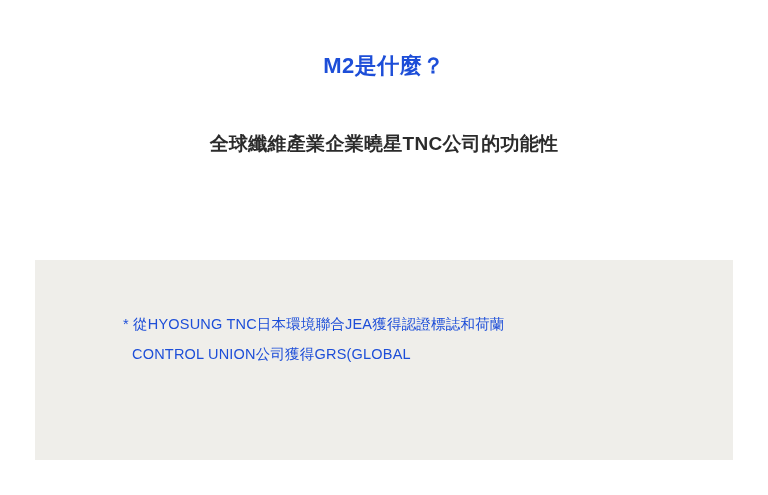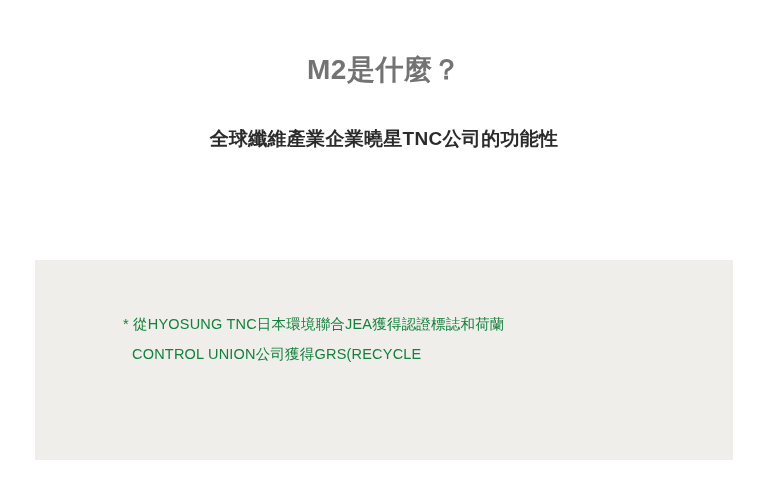--- a/index.html
+++ b/index.html
@@ -22,30 +22,30 @@
     height: 495px;
     box-sizing: border-box;
   }
 
   .heading-block {
     text-align: center;
     padding-top: 52px;
   }
 
   .title {
-    font-size: 28px;
+    font-size: 22px;
     font-weight: bold;
     letter-spacing: 0.5px;
     line-height: 1.3;
-    color: #737373;
+    color: #1d4ed8;
     margin: 0;
   }
 
   .subtitle {
-    margin: 0;
+    margin: 12px;
     padding-top: 33px;
     font-size: 19px;
     font-weight: bold;
     line-height: 1.85;
     color: #2b2b2b;
     letter-spacing: 0.3px;
   }
 
   .subtitle .line {
     display: block;
@@ -60,21 +60,21 @@
     background: #efeeea;
     box-sizing: border-box;
   }
 
   .note-text {
     position: absolute;
     left: 88px;
     top: 50px;
     font-size: 14.5px;
     line-height: 2.05;
-    color: #15803d;
+    color: #1d4ed8;
     letter-spacing: 0.2px;
     font-weight: normal;
   }
 
   .note-text .nline {
     display: block;
     white-space: pre;
   }
 
   .note-text .nline.indent {
@@ -90,17 +90,17 @@
     <h1 class="title">M2是什麼？</h1>
 
     <div class="subtitle">
       <span class="line">全球纖維產業企業曉星TNC公司的功能性</span>
     </div>
   </div>
 
   <div class="note-panel">
     <div class="note-text">
       <span class="nline">* 從HYOSUNG TNC日本環境聯合JEA獲得認證標誌和荷蘭</span>
-      <span class="nline indent">CONTROL UNION公司獲得GRS(RECYCLE</span>
+      <span class="nline indent">CONTROL UNION公司獲得GRS(GLOBAL</span>
     </div>
   </div>
 
 </div>
 
 </body></html>

